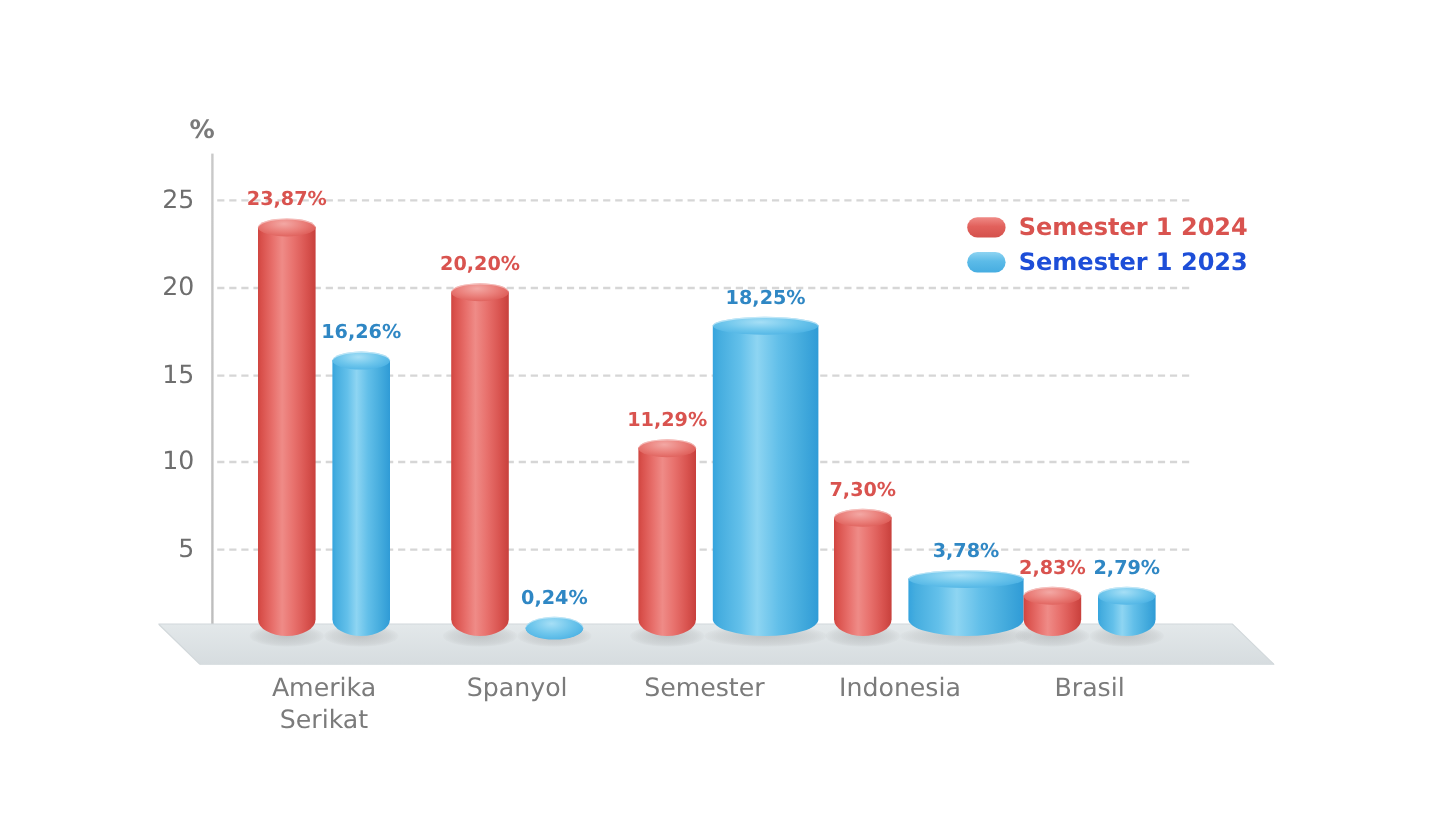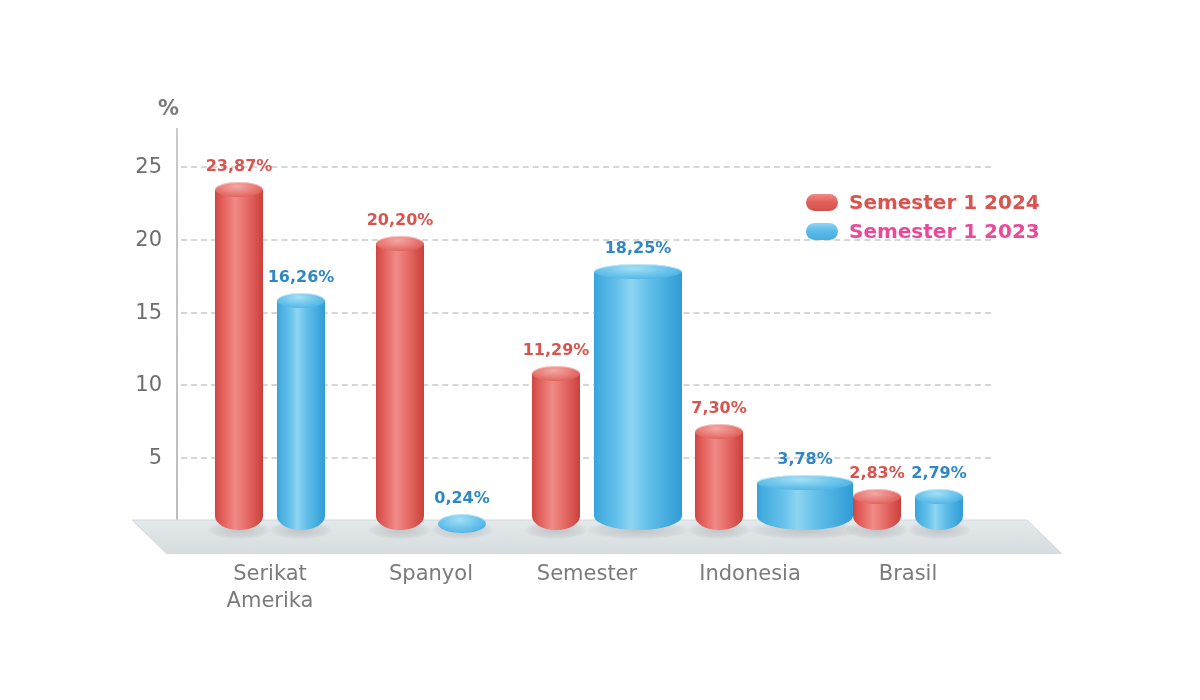--- a/index.html
+++ b/index.html
@@ -169,21 +169,21 @@
     color: #7b7b7b;
     line-height: 27px;
     transform: translateX(-50%);
     width: 200px;
   }
 
   
   .legend {
     position: absolute;
     left: 806px;
-    top: 189px;
+    top: 176px;
   }
   .legend-row {
     display: flex;
     align-items: center;
     height: 26px;
     margin-bottom: 3px;
   }
   .legend-swatch {
     width: 32px;
     height: 17px;
@@ -196,21 +196,21 @@
   }
   .legend-swatch.blue {
     background: linear-gradient(to bottom, #8ed4f2 0%, #5cbbe8 45%, #46ade1 100%);
   }
   .legend-text {
     font-size: 20px;
     font-weight: 700;
     white-space: nowrap;
   }
   .legend-row.red .legend-text { color: #d9534f; }
-  .legend-row.blue .legend-text { color: #ec4899; }
+  .legend-row.blue .legend-text { color: #1d4ed8; }
 </style>
 </head>
 <body>
 
 <div id="chart-root">
 
   <div class="y-axis-unit">%</div>
 
   <div class="y-axis-line"></div>
 
@@ -321,22 +321,22 @@
         <div class="cyl">
           <div class="cyl-body"></div>
           <div class="cyl-top"></div>
         </div>
         <div class="bar-label">2,79%</div>
       </div>
     </div>
 
   <div id="cat-layer">
       <div class="cat-label" style="left: 270px;">
+        <div>Amerika</div>
         <div>Serikat</div>
-        <div>Amerika</div>
       </div>
       <div class="cat-label" style="left: 431px;">
         <div>Spanyol</div>
       </div>
       <div class="cat-label" style="left: 587px;">
         <div>Semester</div>
       </div>
       <div class="cat-label" style="left: 750px;">
         <div>Indonesia</div>
       </div>

